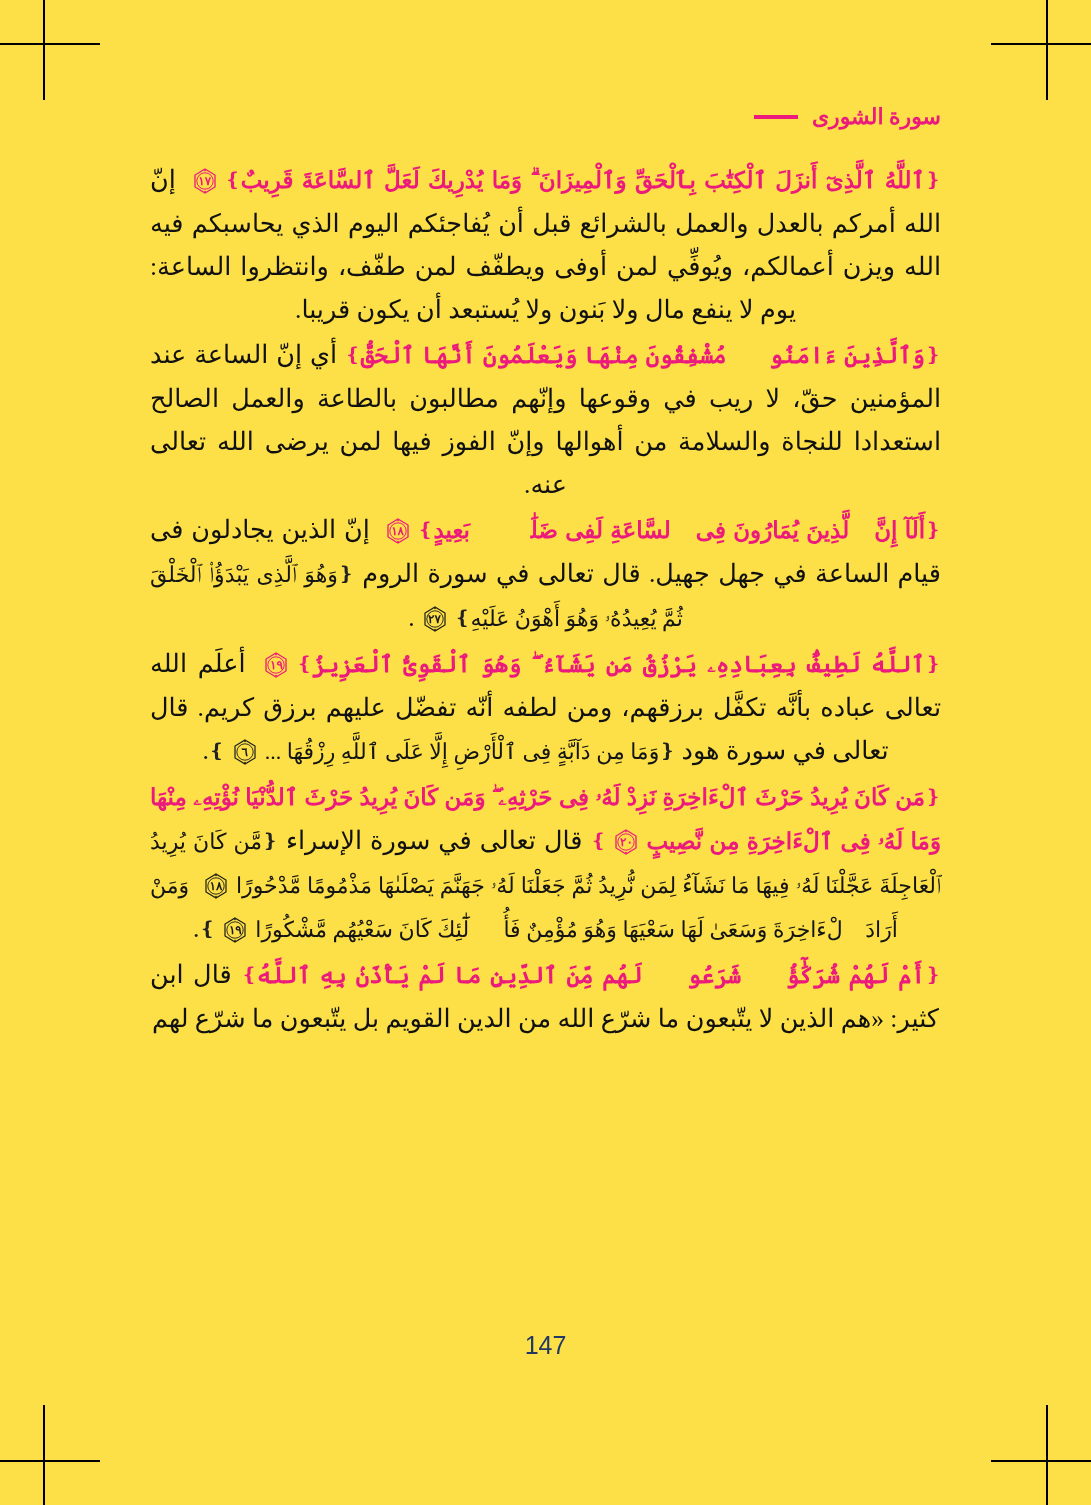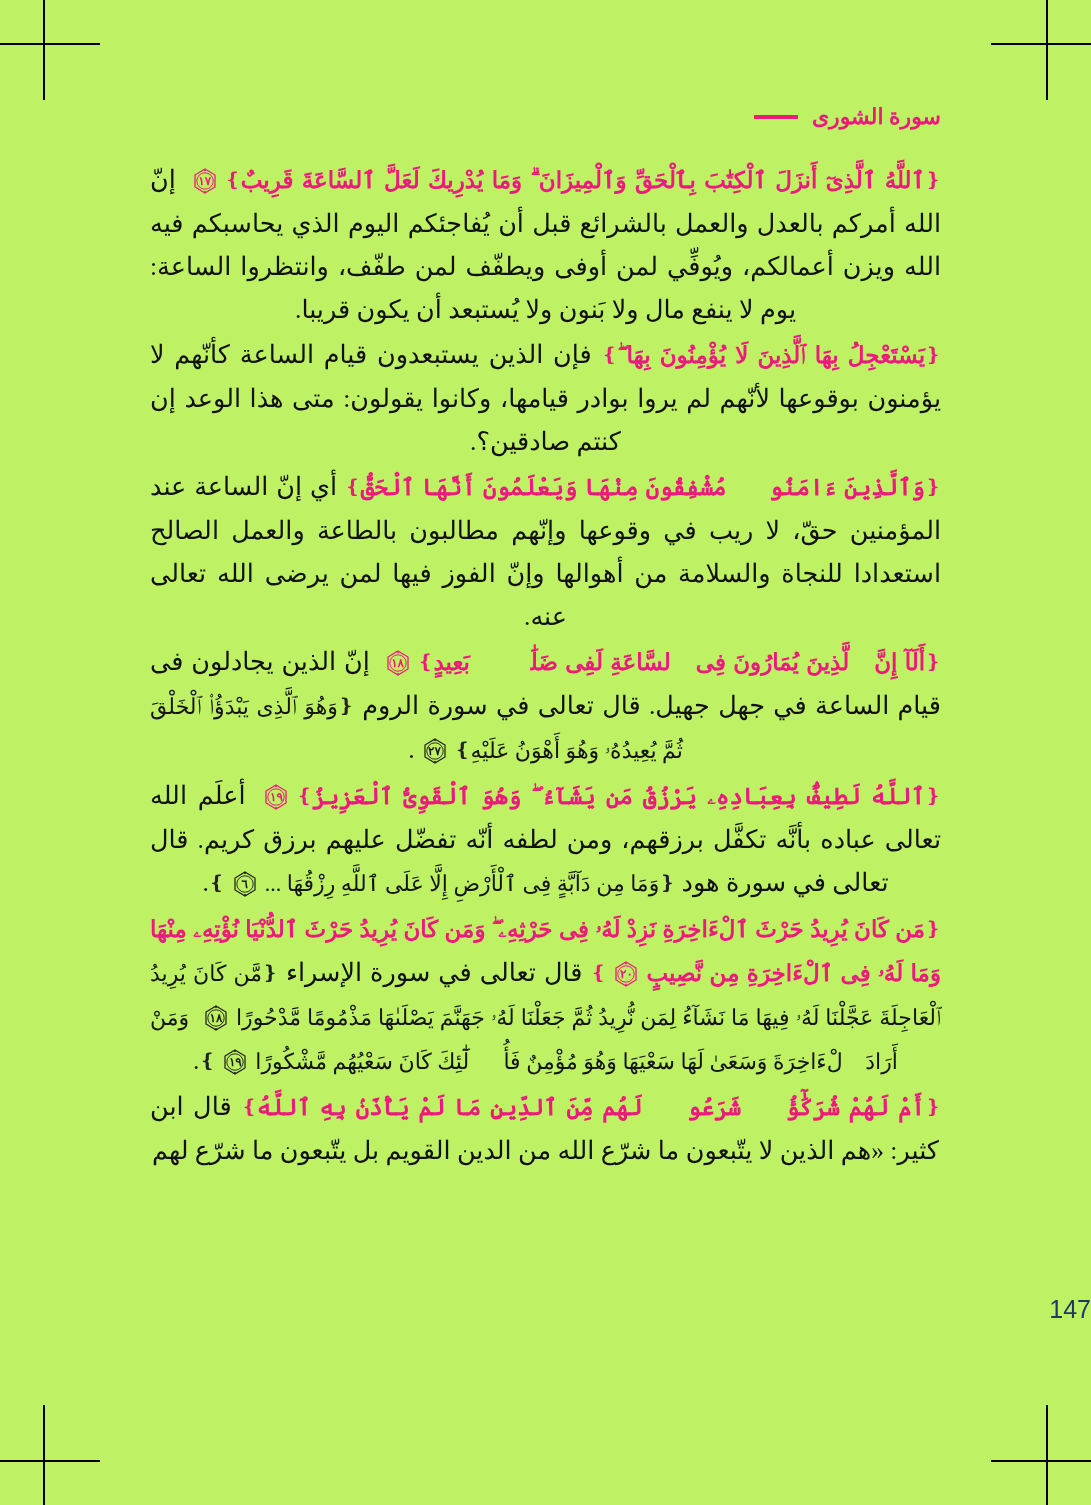--- a/index.html
+++ b/index.html
@@ -6,21 +6,21 @@
   html, body {
     margin: 0;
     padding: 0;
     background: #ffffff;
   }
 
   .page {
     position: relative;
     width: 1091px;
     height: 1505px;
-    background: #bef264;
+    background: #fde047;
     overflow: hidden;
     font-family: "Liberation Serif", "DejaVu Serif", serif;
   }
 
   
   .crop { position: absolute; background: #000; }
   .crop.v { width: 2px; height: 100px; }
   .crop.h { width: 100px; height: 2px; }
 
   .crop-tl-v { top: 0;    left: 43px; }
@@ -124,24 +124,24 @@
     padding-bottom: 1px;
   }
   .ayah-num.pink .num-text { color: #ec1a7d; }
   .ayah-num.black .num-text { color: #1a1a1a; }
 
   .cmt { color: #111111; }
 
   
   .folio {
     position: absolute;
-    top: 1295px;
+    top: 1331px;
     left: 0;
     right: 0;
-    text-align: right;
+    text-align: center;
     color: #1f3864;
     font-size: 25px;
     font-family: "Liberation Sans", sans-serif;
     direction: ltr;
   }
 </style>
 </head>
 <body>
 
 <div class="page">
@@ -162,21 +162,20 @@
 
   <div class="column">
 
     <p class="para"><span class="brk pink">❴</span><span class="ayah">ٱللَّهُ ٱلَّذِىٓ أَنزَلَ ٱلْكِتَٰبَ بِٱلْحَقِّ وَٱلْمِيزَانَ ۗ وَمَا يُدْرِيكَ لَعَلَّ ٱلسَّاعَةَ قَرِيبٌ</span><span class="brk pink">❵</span><span class="ayah-num pink"><svg viewBox="0 0 28 28" aria-hidden="true">
             <polygon points="14,2 24,8 24,20 14,26 4,20 4,8" fill="none" stroke="#ec1a7d" stroke-width="1.3"></polygon>
             <circle cx="14" cy="14" r="8.2" fill="none" stroke="#ec1a7d" stroke-width="1"></circle>
             <circle cx="14" cy="3.4" r="0.9" fill="#ec1a7d"></circle>
             <circle cx="14" cy="24.6" r="0.9" fill="#ec1a7d"></circle>
           </svg><span class="num-text">١٧</span></span> <span class="cmt">إنّ الله أمركم بالعدل والعمل بالشرائع قبل أن يُفاجئكم اليوم الذي يحاسبكم فيه الله ويزن أعمالكم، ويُوفِّي لمن أوفى ويطفّف لمن طفّف، وانتظروا الساعة: يوم لا ينفع مال ولا بَنون ولا يُستبعد أن يكون قريبا.</span></p>
 
-    <p class="para"><span class="brk pink">❴</span><span class="ayah">يَسْتَعْجِلُ بِهَا ٱلَّذِينَ لَا يُؤْمِنُونَ بِهَا ۖ</span><span class="brk pink">❵</span> <span class="cmt">فإن الذين يستبعدون قيام الساعة كأنّهم لا يؤمنون بوقوعها لأنّهم لم يروا بوادر قيامها، وكانوا يقولون: متى هذا الوعد إن كنتم صادقين؟.</span></p>
 
     <p class="para"><span class="brk pink">❴</span><span class="ayah">وَٱلَّذِينَ ءَامَنُوا۟ مُشْفِقُونَ مِنْهَا وَيَعْلَمُونَ أَنَّهَا ٱلْحَقُّ</span><span class="brk pink">❵</span> <span class="cmt">أي إنّ الساعة عند المؤمنين حقّ، لا ريب في وقوعها وإنّهم مطالبون بالطاعة والعمل الصالح استعدادا للنجاة والسلامة من أهوالها وإنّ الفوز فيها لمن يرضى الله تعالى عنه.</span></p>
 
     <p class="para"><span class="brk pink">❴</span><span class="ayah">أَلَآ إِنَّ ٱلَّذِينَ يُمَارُونَ فِى ٱلسَّاعَةِ لَفِى ضَلَٰلٍۭ بَعِيدٍ</span><span class="brk pink">❵</span><span class="ayah-num pink"><svg viewBox="0 0 28 28" aria-hidden="true">
             <polygon points="14,2 24,8 24,20 14,26 4,20 4,8" fill="none" stroke="#ec1a7d" stroke-width="1.3"></polygon>
             <circle cx="14" cy="14" r="8.2" fill="none" stroke="#ec1a7d" stroke-width="1"></circle>
             <circle cx="14" cy="3.4" r="0.9" fill="#ec1a7d"></circle>
             <circle cx="14" cy="24.6" r="0.9" fill="#ec1a7d"></circle>
           </svg><span class="num-text">١٨</span></span> <span class="cmt">إنّ الذين يجادلون فى قيام الساعة في جهل جهيل. قال تعالى في سورة الروم</span> <span class="brk black">❴</span><span class="ayah black">وَهُوَ ٱلَّذِى يَبْدَؤُا۟ ٱلْخَلْقَ ثُمَّ يُعِيدُهُۥ وَهُوَ أَهْوَنُ عَلَيْهِ</span><span class="brk black">❵</span><span class="ayah-num black"><svg viewBox="0 0 28 28" aria-hidden="true">
             <polygon points="14,2 24,8 24,20 14,26 4,20 4,8" fill="none" stroke="#1a1a1a" stroke-width="1.2"></polygon>

